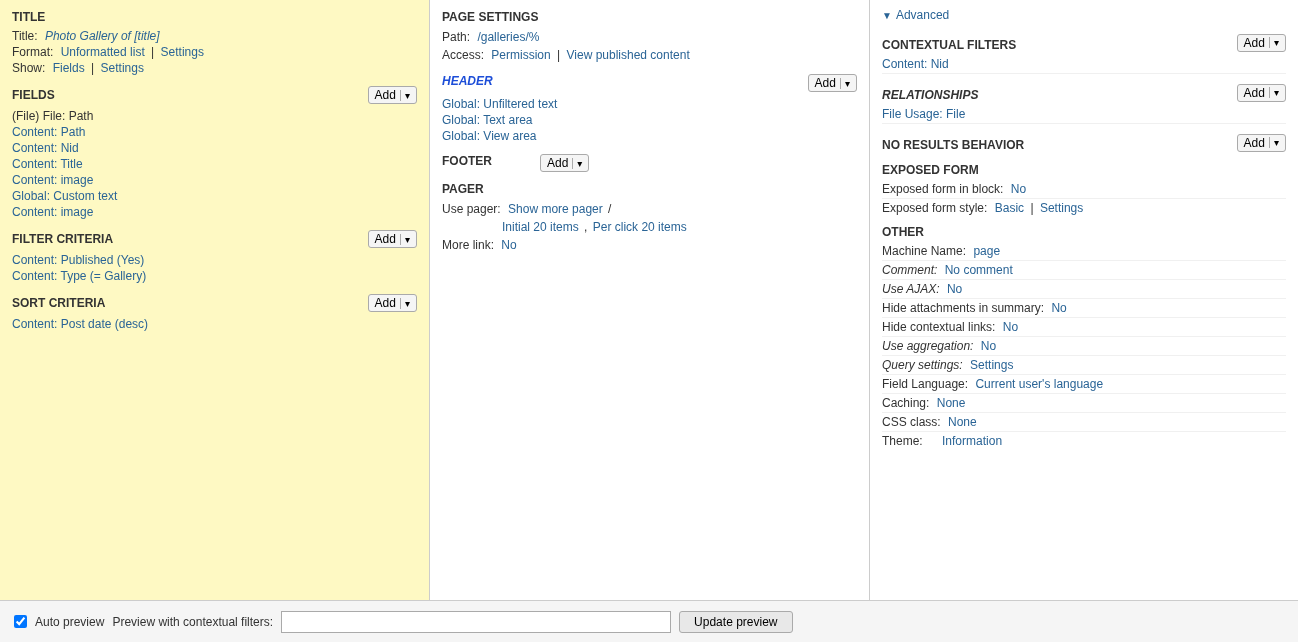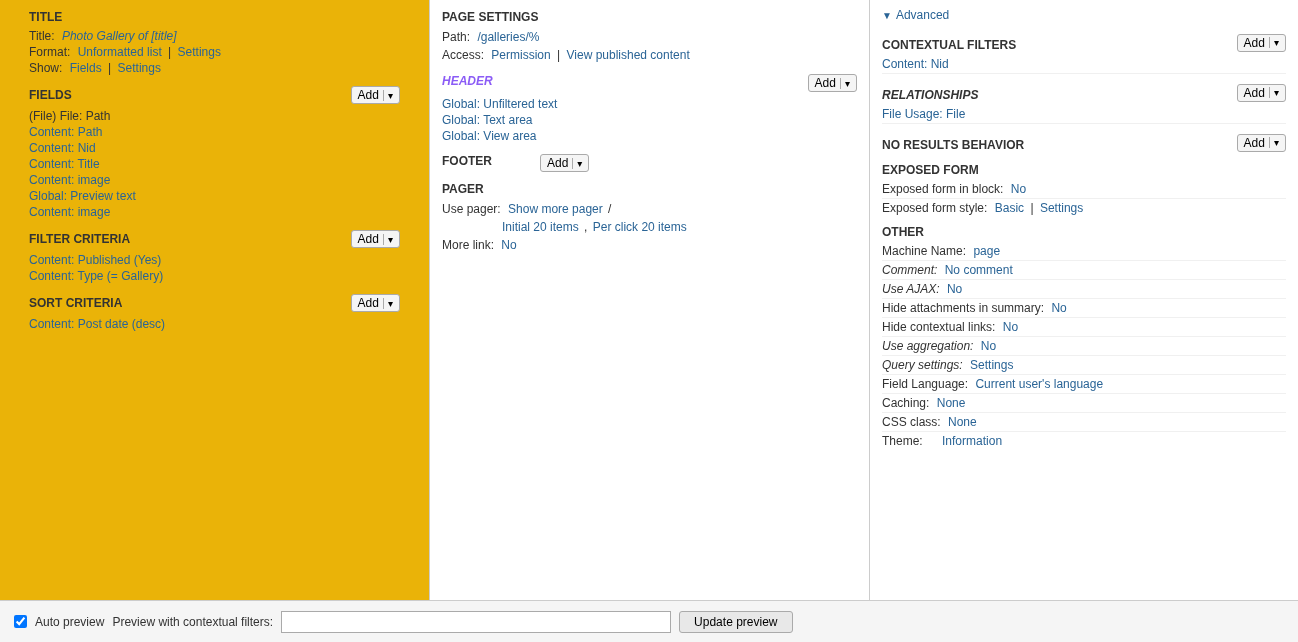--- a/index.html
+++ b/index.html
@@ -15,22 +15,22 @@
       flex-direction: row;
       width: 1298px;
       min-height: 642px;
       background: #fff;
     }
 
     
     .left-panel {
       width: 430px;
       border-right: 1px solid #ccc;
-      padding: 10px 29px;
-      background: #eab308;
+      padding: 10px 12px;
+      background: #fef9c3;
     }
 
     
     .middle-panel {
       width: 440px;
       border-right: 1px solid #ccc;
       padding: 10px 12px;
       background: #fff;
     }
 
@@ -119,21 +119,21 @@
     .ps-row {
       font-size: 12px;
       padding: 2px 0;
       color: #333;
     }
 
     .header-section-title {
       font-weight: bold;
       font-size: 12px;
       font-style: italic;
-      color: #8b5cf6;
+      color: #1d4ed8;
       margin-bottom: 4px;
     }
 
     
     .advanced-toggle {
       color: #2a6496;
       font-size: 12px;
       cursor: pointer;
       display: flex;
       align-items: center;
@@ -250,21 +250,21 @@
         <span class="btn-label">Add</span>
         <span class="btn-arrow">▾</span>
       </button>
     </div>
     <div>
       <div class="field-row" style="color:#333;">(File) File: Path</div>
       <div class="field-row"><a class="link-blue" href="#">Content: Path</a></div>
       <div class="field-row"><a class="link-blue" href="#">Content: Nid</a></div>
       <div class="field-row"><a class="link-blue" href="#">Content: Title</a></div>
       <div class="field-row"><a class="link-blue" href="#">Content: image</a></div>
-      <div class="field-row"><a class="link-blue" href="#">Global: Preview text</a></div>
+      <div class="field-row"><a class="link-blue" href="#">Global: Custom text</a></div>
       <div class="field-row"><a class="link-blue" href="#">Content: image</a></div>
     </div>
 
     <div class="section-header-row">
       <div class="section-title">FILTER CRITERIA</div>
       <button class="add-btn">
         <span class="btn-label">Add</span>
         <span class="btn-arrow">▾</span>
       </button>
     </div>

